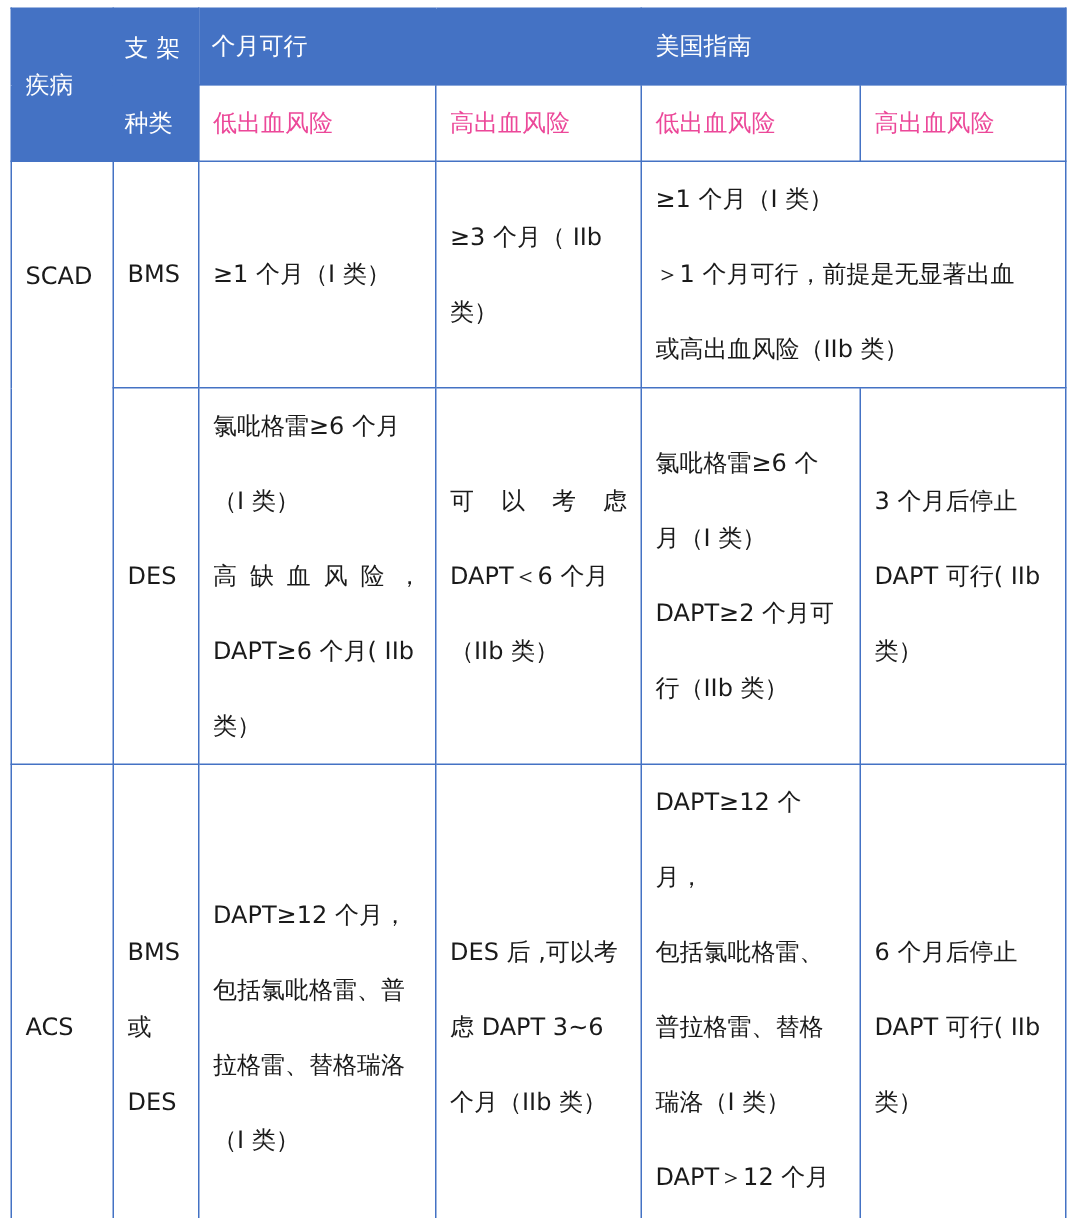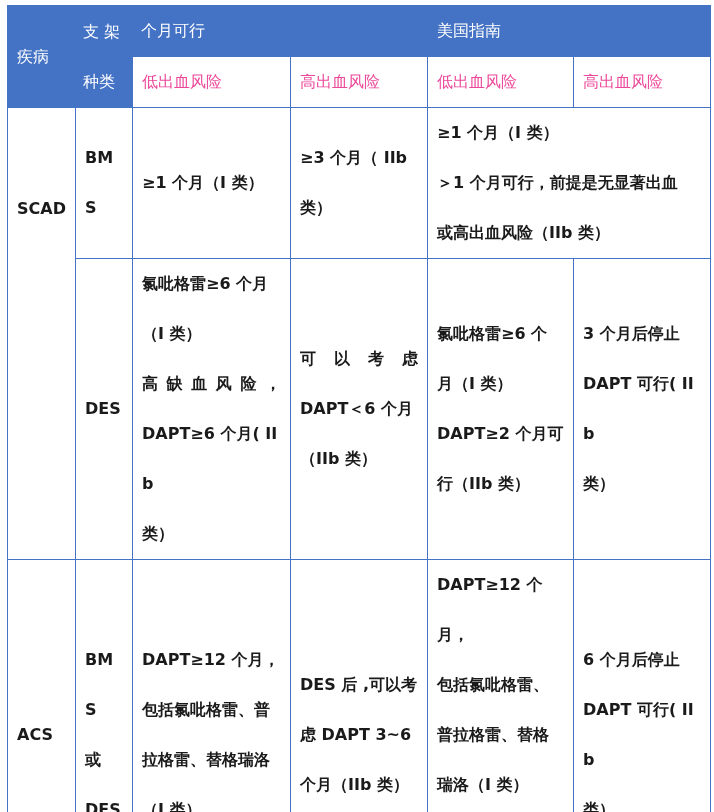--- a/index.html
+++ b/index.html
@@ -8,21 +8,21 @@
   table.guide {
     position: absolute; left: 7px; top: 5px;
     width: 703px; border-collapse: collapse; table-layout: fixed;
     font-size: 16px;
   }
   table.guide td, table.guide th {
     border: 1.5px solid #4472C4;
     padding: 0 9px;
     vertical-align: middle;
     text-align: left;
-    font-weight: bold;
+    font-weight: normal;
     line-height: 50px;
     word-break: break-all;
   }
   table.guide th.hd {
     background: #4472C4; color: #ffffff; font-weight: normal;
   }
   table.guide tr.hrow1 th { height: 50px; }
   table.guide tr.hrow2 th.sub { background: #ffffff; color: #ec4899; font-weight: normal; }
   .hd-stack { display: block; line-height: 50px; }
   .hd-disease { line-height: 22px; }

